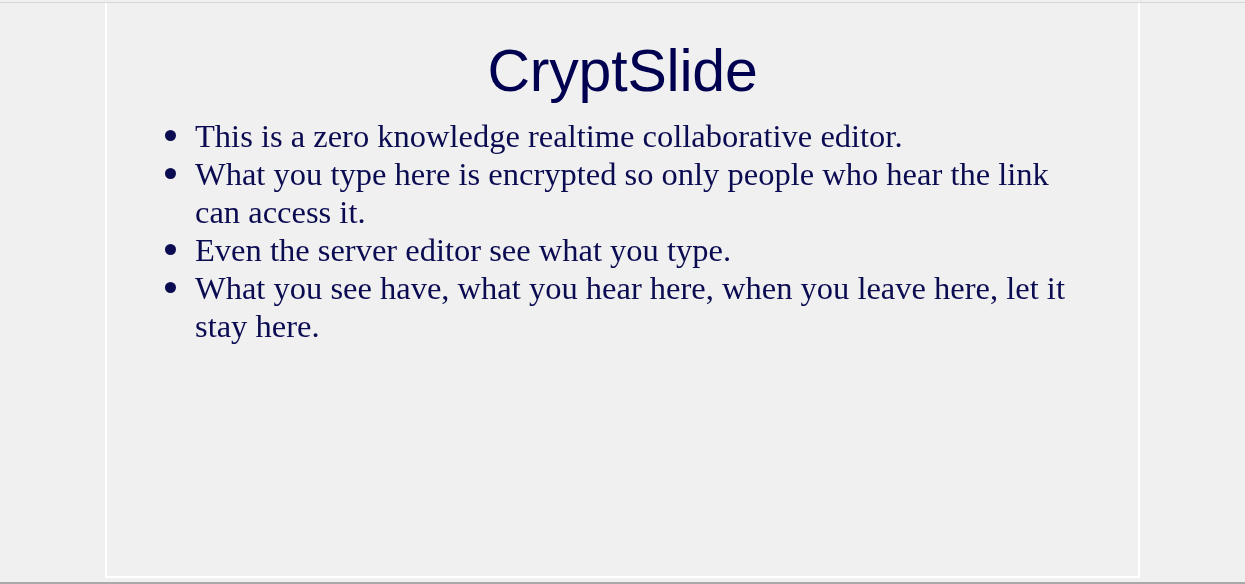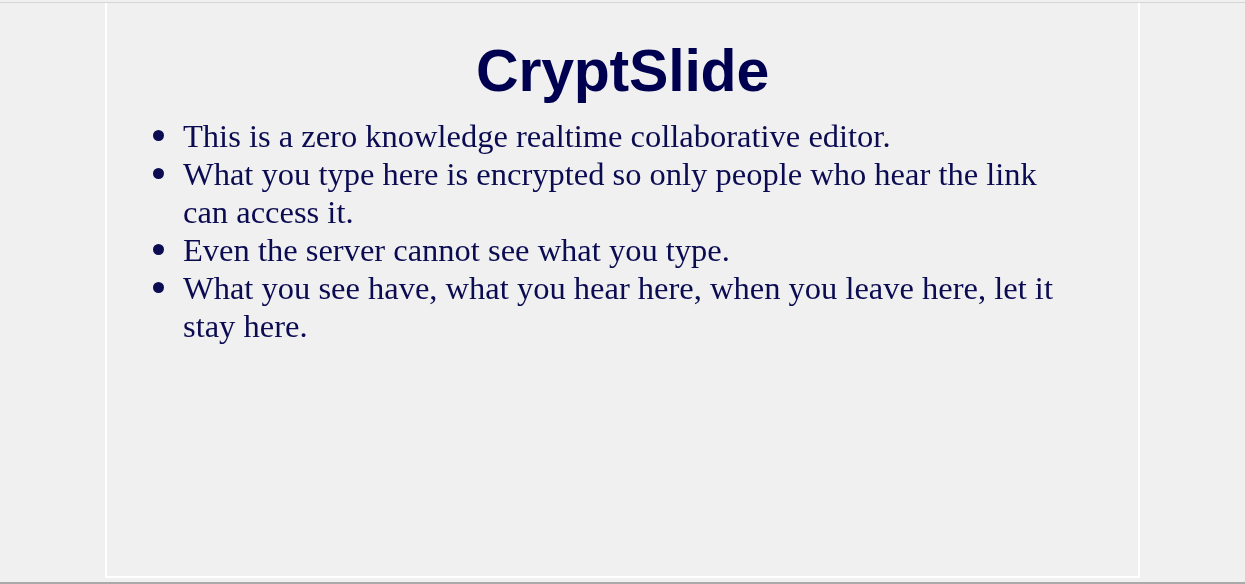--- a/index.html
+++ b/index.html
@@ -47,31 +47,31 @@
     border-right: 2px solid #ffffff;
     border-bottom: 2px solid #ffffff;
     border-top: 0;
     box-sizing: border-box;
   }
 
   #slide-title {
     margin: 0;
     padding: 0;
     font-family: "Liberation Sans", "DejaVu Sans", sans-serif;
-    font-weight: bold;
+    font-weight: normal;
     font-size: 59px;
     line-height: 1.05;
     color: #000051;
     text-align: center;
     padding-top: 38px;
     letter-spacing: -0.2px;
   }
 
   #slide-bullets {
-    margin: 4px;
+    margin: 16px;
     padding: 0;
     list-style: none;
     margin-top: 14px;
   }
 
   .bullet-row {
     position: relative;
     color: #0b0b52;
     font-family: "Liberation Serif", "DejaVu Serif", serif;
     font-size: 32.5px;
@@ -106,21 +106,21 @@
     <li class="bullet-row">
       <span class="bullet-marker"></span>
       <span class="bullet-text">This is a zero knowledge realtime collaborative editor.</span>
     </li>
     <li class="bullet-row">
       <span class="bullet-marker"></span>
       <span class="bullet-text">What you type here is encrypted so only people who hear the link can access it.</span>
     </li>
     <li class="bullet-row">
       <span class="bullet-marker"></span>
-      <span class="bullet-text">Even the server cannot see what you type.</span>
+      <span class="bullet-text">Even the server editor see what you type.</span>
     </li>
     <li class="bullet-row">
       <span class="bullet-marker"></span>
       <span class="bullet-text">What you see have, what you hear here, when you leave here, let it stay here.</span>
     </li>
   </ul>
 
 </div>
 
 <div id="bottom-rule"></div>

